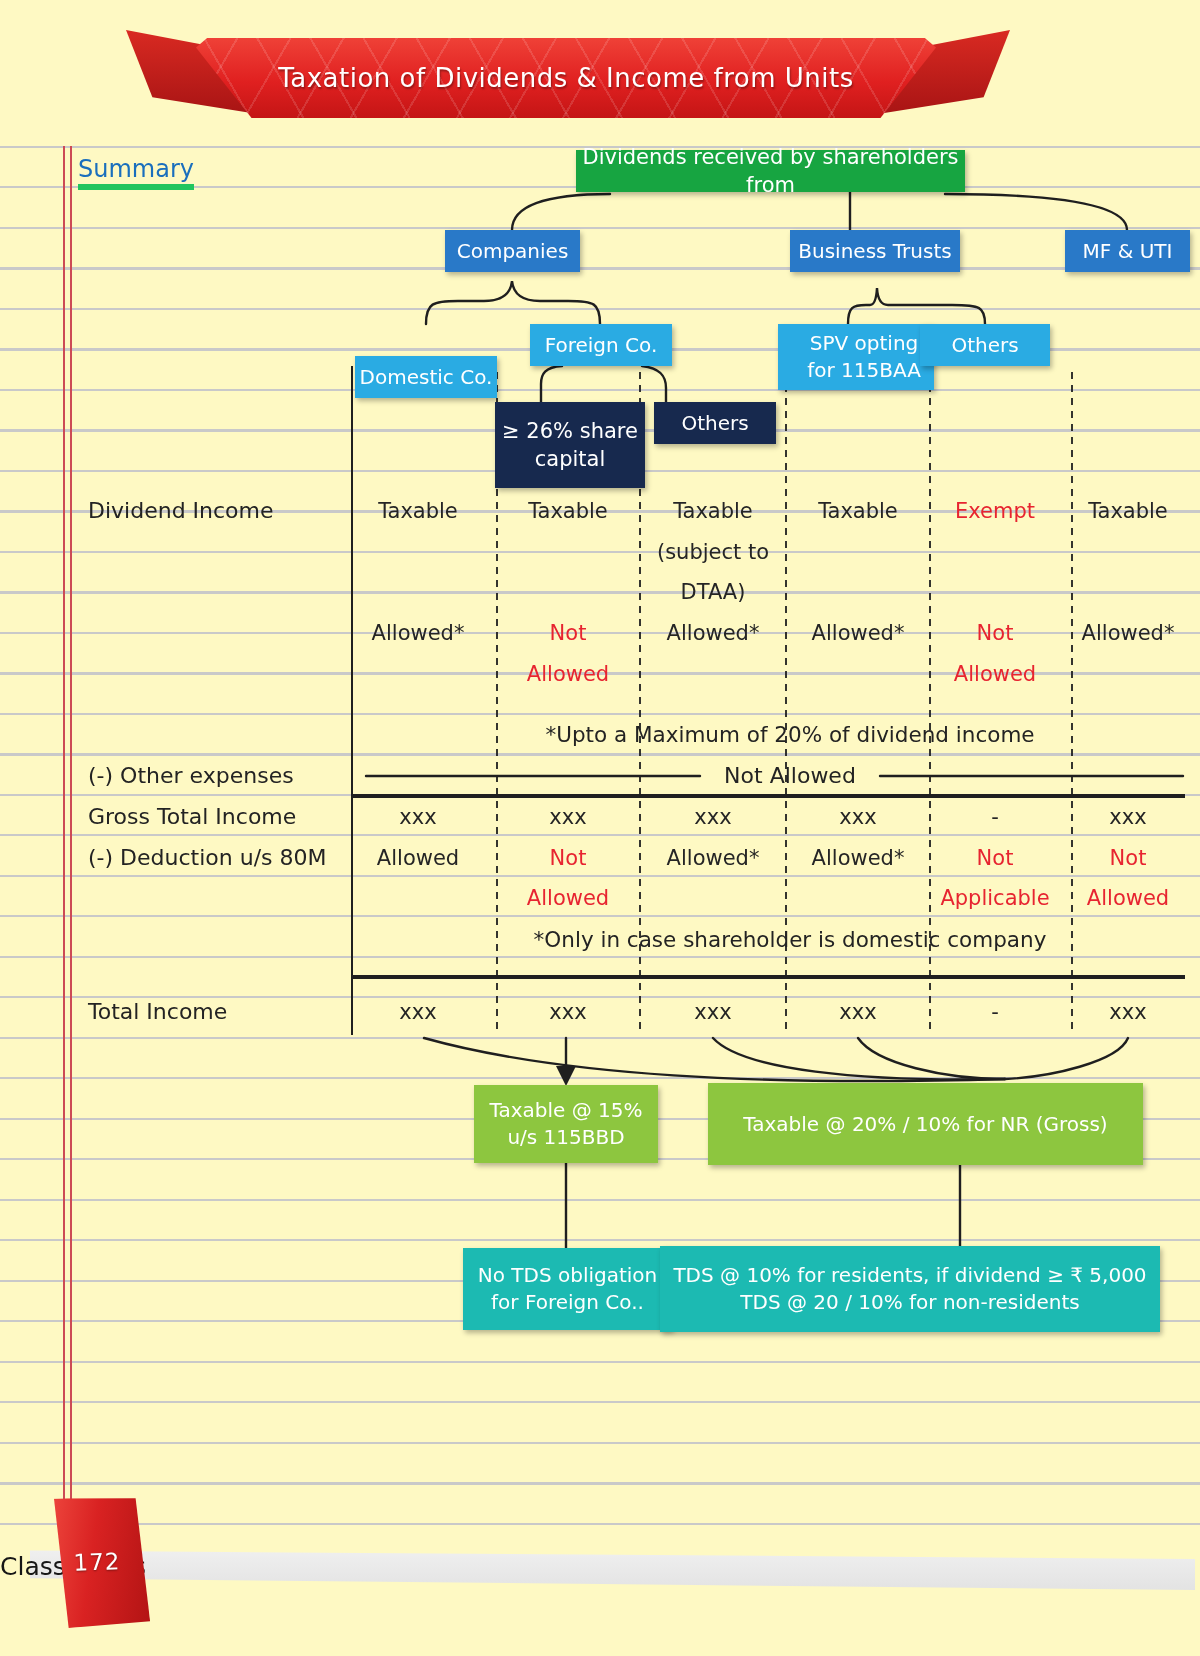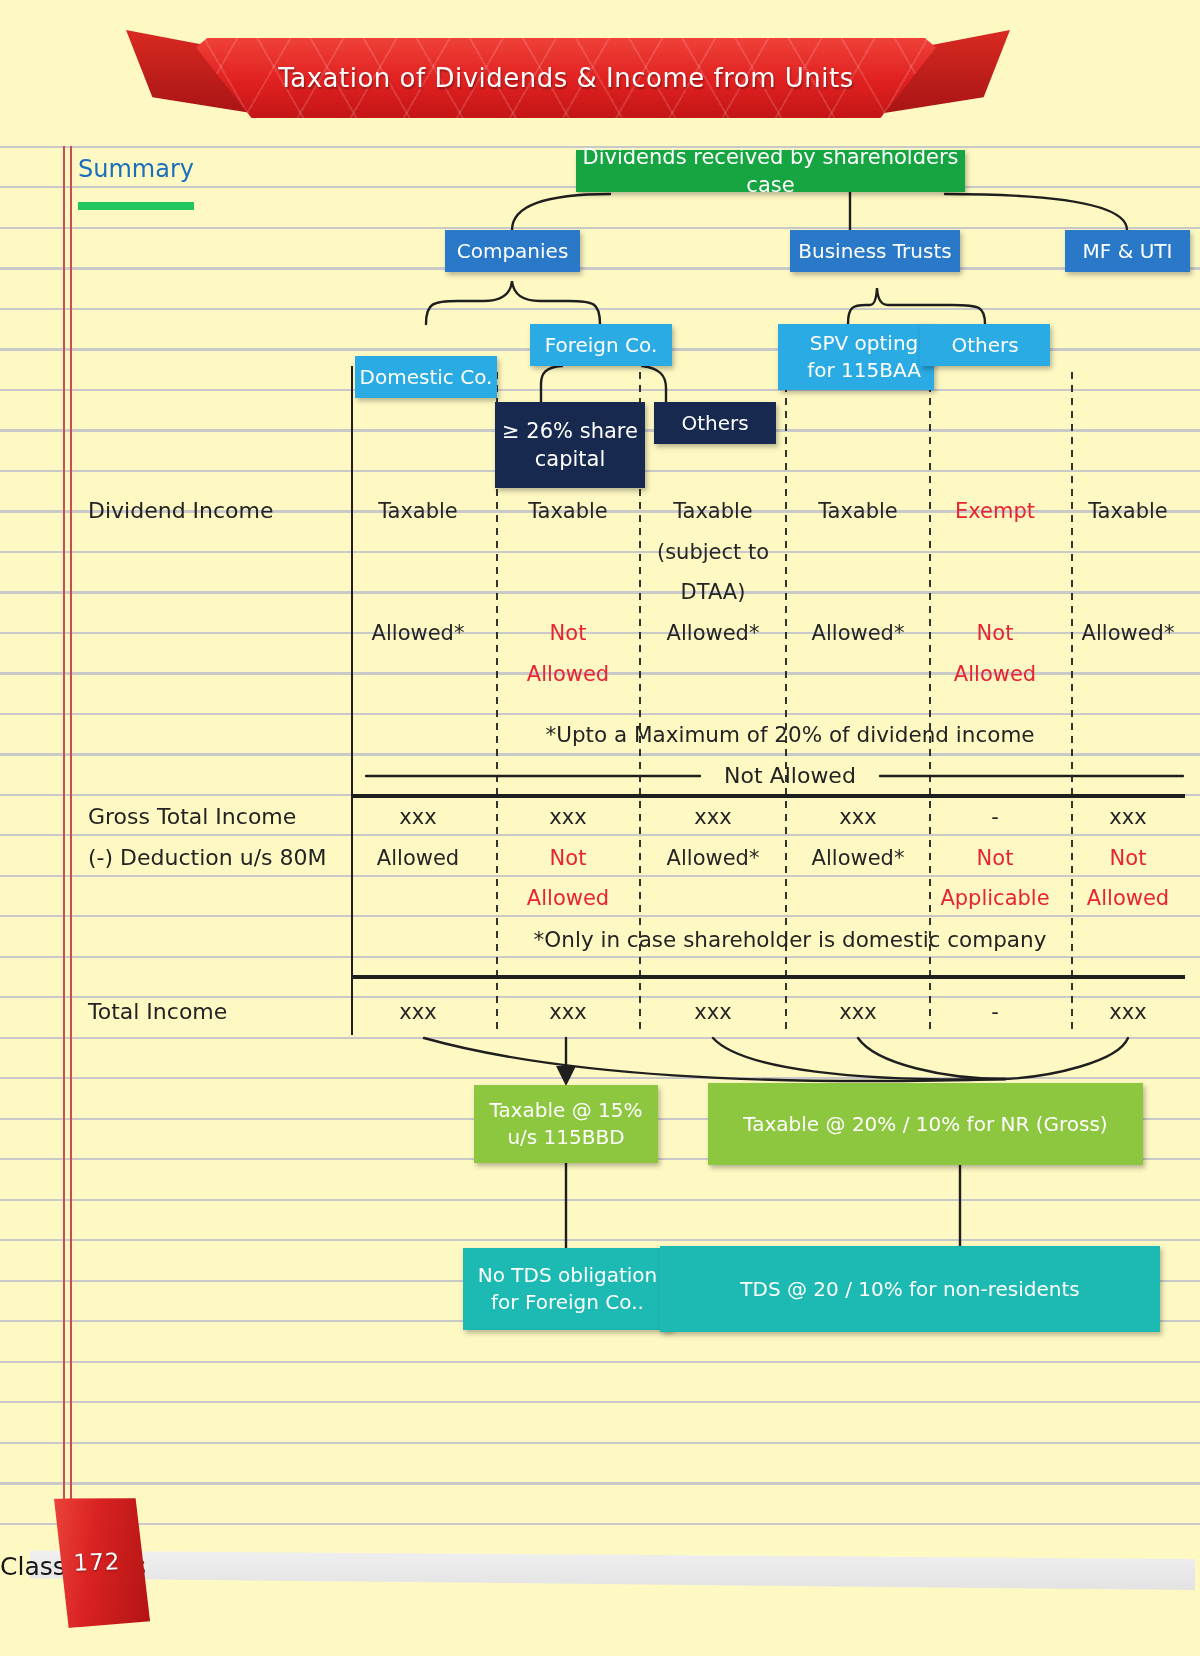--- a/index.html
+++ b/index.html
@@ -17,21 +17,21 @@
   .banner-main{position:absolute;left:196px;top:38px;width:740px;height:80px;z-index:3;
       background:linear-gradient(180deg,#ef4137 0%,#e02020 55%,#c41515 100%);
       clip-path:polygon(1.5% 0,98.5% 0,100% 12%,92.5% 100%,7.5% 100%,0 12%);}
   .banner-main::after{content:"";position:absolute;inset:0;
       background:repeating-linear-gradient(60deg,rgba(255,255,255,.13) 0 2px,transparent 2px 46px),
                  repeating-linear-gradient(-60deg,rgba(255,255,255,.13) 0 2px,transparent 2px 46px);}
   .banner-title{position:absolute;inset:0;display:flex;align-items:center;justify-content:center;
       color:#fff;font-size:26px;letter-spacing:.5px;text-shadow:1px 2px 2px rgba(0,0,0,.35);z-index:4;}
 
   .summary{position:absolute;left:78px;top:155px;font-size:24px;color:#1a6fbd;z-index:3;
-      border-bottom:8px solid #22c55e;padding-bottom:19px;cursor:pointer;}
+      border-bottom:6px solid #22c55e;padding-bottom:1px;cursor:pointer;}
 
   svg.connect{position:absolute;left:0;top:0;z-index:2;}
 
   .fbox{position:absolute;z-index:3;color:#fff;display:flex;flex-direction:column;align-items:center;
         justify-content:center;text-align:center;font-size:20px;line-height:1.35;
         box-shadow:2px 3px 5px rgba(0,0,0,.28);}
   .bx-green{background:#17a541;}
   .bx-blue{background:#2979c8;}
   .bx-lblue{background:#2aabe3;}
   .bx-navy{background:#17294e;}
@@ -101,21 +101,21 @@
       <line x1="640" y1="372" x2="640" y2="1035" stroke-width="1.8" stroke-dasharray="7 6"></line>
       <line x1="786" y1="372" x2="786" y2="1035" stroke-width="1.8" stroke-dasharray="7 6"></line>
       <line x1="930" y1="372" x2="930" y2="1035" stroke-width="1.8" stroke-dasharray="7 6"></line>
       <line x1="1072" y1="372" x2="1072" y2="1035" stroke-width="1.8" stroke-dasharray="7 6"></line>
       <line x1="352" y1="796" x2="1185" y2="796" stroke-width="4"></line>
       <line x1="352" y1="977" x2="1185" y2="977" stroke-width="4"></line>
     </g>
   </svg>
 
   <div class="fbox bx-green" style="left:576px;top:150px;width:389px;height:42px;font-size:21px;">
-      <span>Dividends received by shareholders case</span>
+      <span>Dividends received by shareholders from</span>
     </div>
 
   <div class="fbox bx-blue" style="left:445px;top:230px;width:135px;height:42px;">
       <span>Companies</span>
     </div>
   <div class="fbox bx-blue" style="left:790px;top:230px;width:170px;height:42px;">
       <span>Business Trusts</span>
     </div>
   <div class="fbox bx-blue" style="left:1065px;top:230px;width:125px;height:42px;">
       <span>MF &amp; UTI</span>
@@ -137,20 +137,21 @@
 
   <div class="fbox bx-navy" style="left:495px;top:402px;width:150px;height:86px;font-size:21px;">
     <span>≥ 26% share</span>
     <span>capital</span>
   </div>
   <div class="fbox bx-navy" style="left:654px;top:402px;width:122px;height:42px;">
       <span>Others</span>
     </div>
 
   <div class="rowlabel" style="top:491px">Dividend Income</div>
+  <div class="rowlabel" style="top:756px">(-) Other expenses</div>
   <div class="rowlabel" style="top:797px">Gross Total Income</div>
   <div class="rowlabel" style="top:838px">(-) Deduction u/s 80M</div>
   <div class="rowlabel" style="top:992px">Total Income</div>
 
   <div class="cell" style="left:418px;top:491px">Taxable</div>
   <div class="cell" style="left:568px;top:491px">Taxable</div>
   <div class="cell" style="left:713px;top:491px">Taxable</div>
   <div class="cell" style="left:713px;top:532px">(subject to</div>
   <div class="cell" style="left:713px;top:572px">DTAA)</div>
   <div class="cell" style="left:858px;top:491px">Taxable</div>
@@ -201,20 +202,21 @@
     <span>u/s 115BBD</span>
   </div>
   <div class="fbox bx-lime" style="left:708px;top:1083px;width:435px;height:82px;">
     <span>Taxable @ 20% / 10% for NR (Gross)</span>
   </div>
   <div class="fbox bx-teal" style="left:463px;top:1248px;width:209px;height:82px;">
     <span>No TDS obligation</span>
     <span>for Foreign Co..</span>
   </div>
   <div class="fbox bx-teal" style="left:660px;top:1246px;width:500px;height:86px;">
+    <span>TDS @ 10% for residents, if dividend ≥ ₹ 5,000</span>
     <span>TDS @ 20 / 10% for non-residents</span>
   </div>
 
   <div class="gray-band"></div>
   <div class="class-notes">Class Notes</div>
   <div class="ribbon172">
     <span>172</span>
   </div>
 </div>
 

